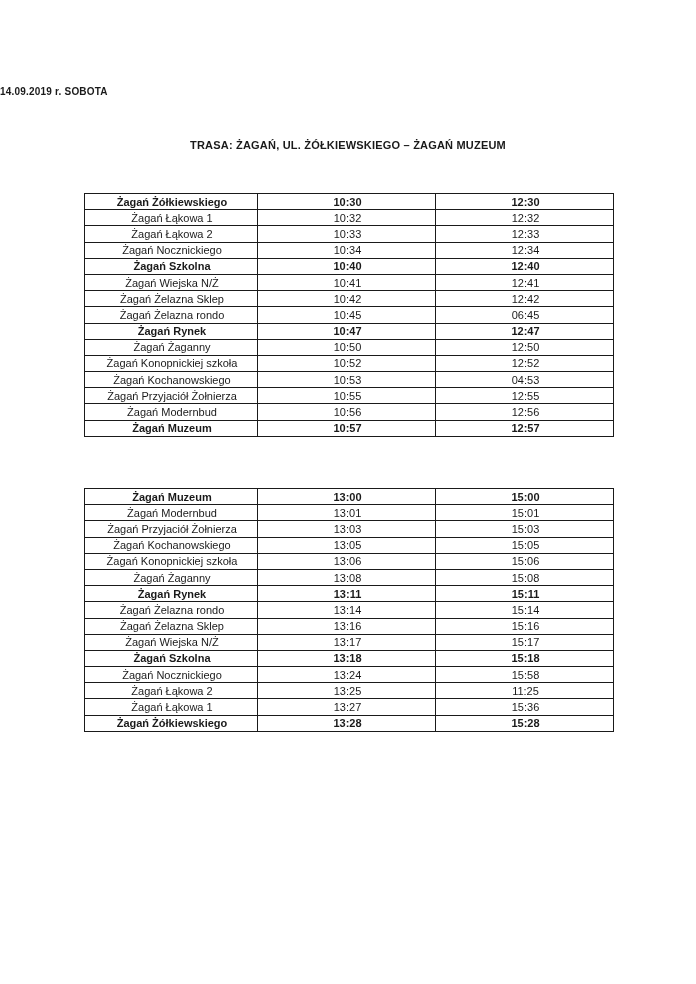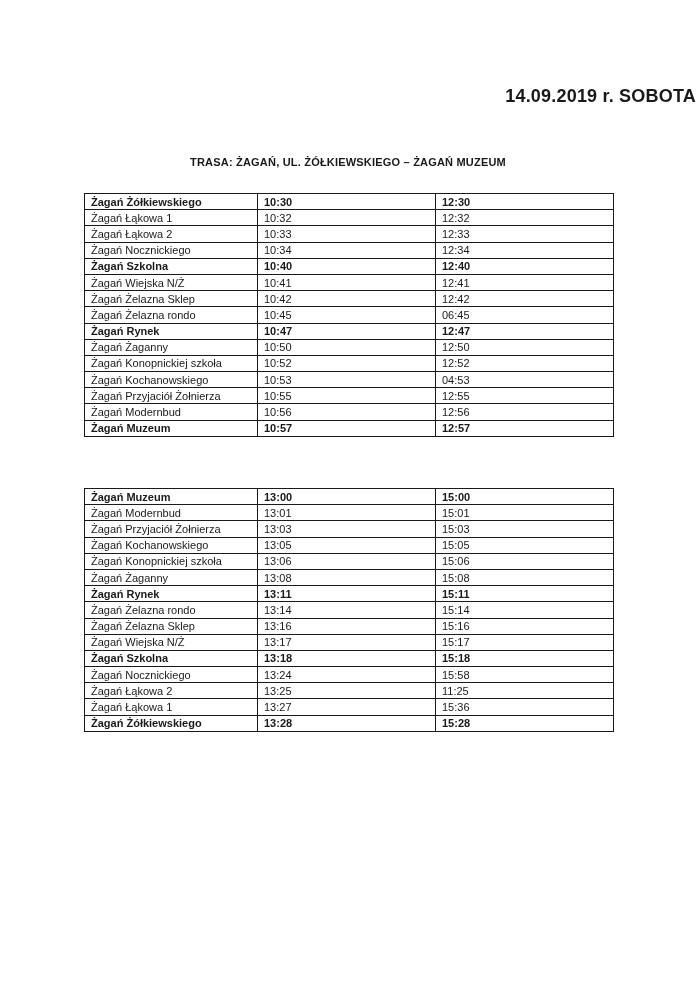--- a/index.html
+++ b/index.html
@@ -11,42 +11,43 @@
     background: #ffffff;
     font-family: "Liberation Sans", sans-serif;
     color: #1a1a1a;
     overflow: hidden;
   }
   .doc-title {
     position: absolute;
     top: 86px;
     left: 0;
     width: 100%;
-    text-align: right;
-    font-size: 18px;
+    text-align: left;
+    font-size: 10px;
     font-weight: 700;
     letter-spacing: 0.2px;
   }
   .doc-subtitle {
     position: absolute;
-    top: 156px;
+    top: 139px;
     left: 0;
     width: 100%;
     text-align: center;
     font-size: 11px;
     font-weight: 700;
     letter-spacing: 0.2px;
   }
   table.timetable {
     position: absolute;
     left: 84px;
     width: 529px;
     border-collapse: collapse;
     table-layout: fixed;
     font-size: 11px;
+    text-align: center;
   }
   #table-0 { top: 193px; }
   #table-1 { top: 488px; }
   table.timetable td {
     border: 1px solid #1a1a1a;
     height: 16.2px;
     padding: 0 4px 0 6px;
     vertical-align: middle;
     white-space: nowrap;
     overflow: hidden;

